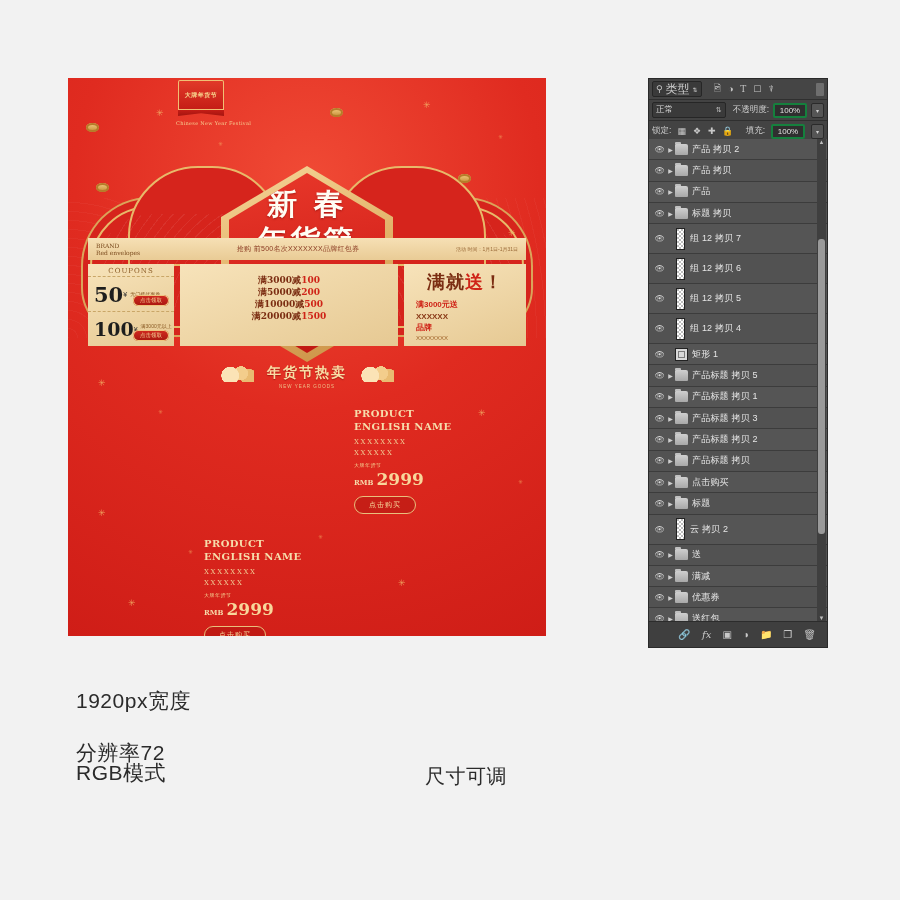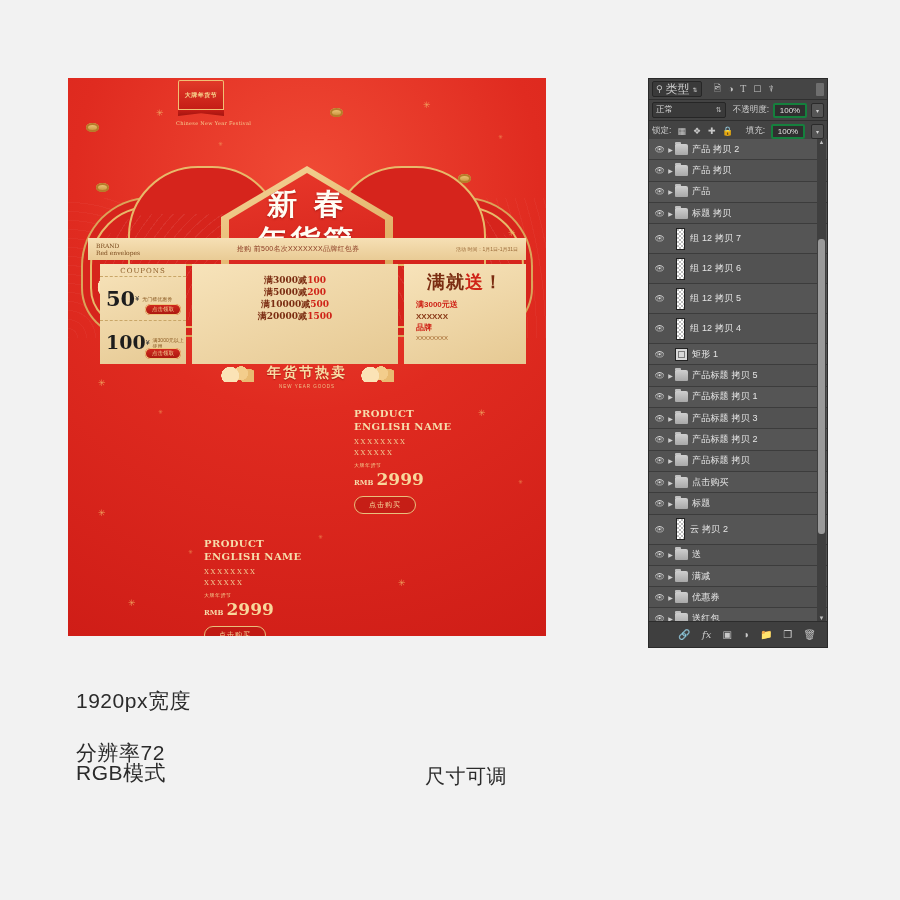--- a/index.html
+++ b/index.html
@@ -122,21 +122,21 @@
   .brand-strip{
     position:absolute;left:20px;right:20px;top:160px;height:22px;z-index:7;
     background:linear-gradient(#f6e0b5,#e9cb95);
     display:flex;align-items:center;padding:0 8px;box-sizing:border-box;
   }
   .brand-left{font-family:"DejaVu Serif",serif;font-size:6px;color:#7a4a1d;line-height:1.25;}
   .brand-mid{flex:1;text-align:center;font-size:7px;color:#8a3a22;letter-spacing:.3px;}
   .brand-right{font-size:5px;color:#9a6a38;}
 
   
-  .coupon-row{position:absolute;left:32px;right:20px;top:186px;height:100px;display:flex;gap:6px;z-index:7;}
+  .coupon-row{position:absolute;left:20px;right:20px;top:186px;height:82px;display:flex;gap:6px;z-index:7;}
   .cp{background:linear-gradient(160deg,#f7e3ba,#e6c993);position:relative;overflow:hidden;}
   .cp-left{width:86px;display:flex;flex-direction:column;}
   .cp-head{text-align:center;font-family:"DejaVu Serif",serif;font-size:7px;color:#8a5a24;padding:3px 0 1px;letter-spacing:1px;}
   .cp-cell{flex:1;border-top:1px dashed #c9a667;display:flex;align-items:center;padding-left:6px;position:relative;}
   .cp-amt{font-family:"DejaVu Serif",serif;font-weight:bold;font-size:21px;color:#1d1d1d;line-height:1;}
   .cp-amt.s{font-size:19px;}
   .cp-yen{font-size:7px;vertical-align:super;color:#333;}
   .cp-note{font-size:5px;color:#8a5a24;margin-left:3px;line-height:1.2;}
   .cp-btn{
     position:absolute;right:5px;bottom:5px;background:linear-gradient(#d32a20,#a8170f);

